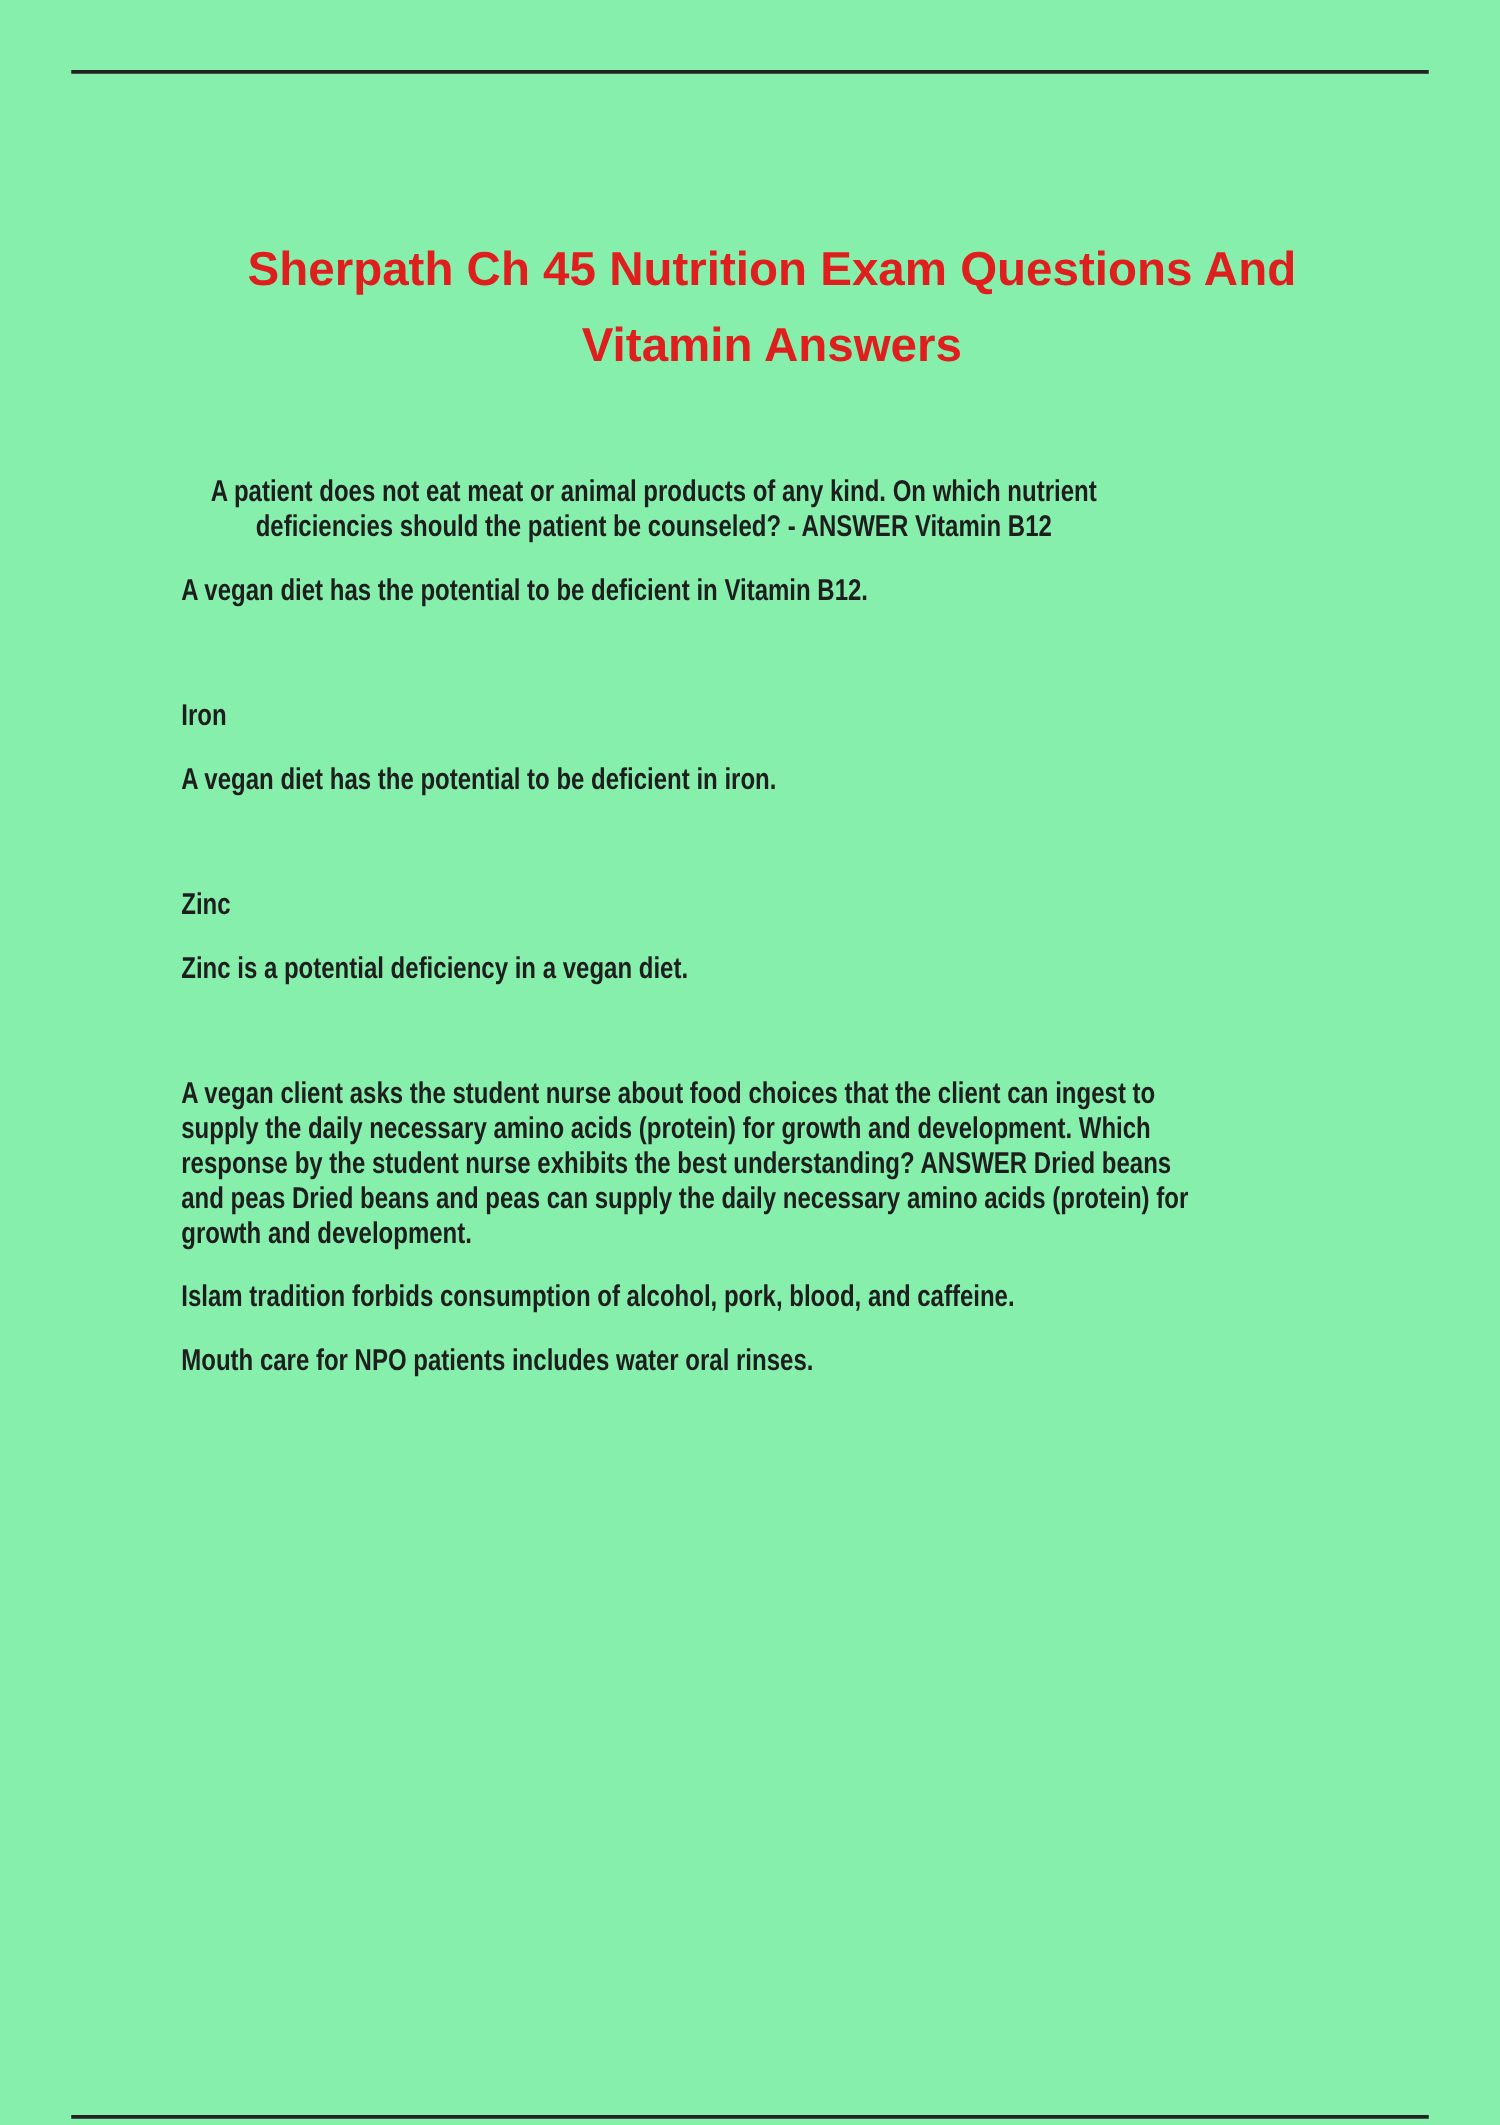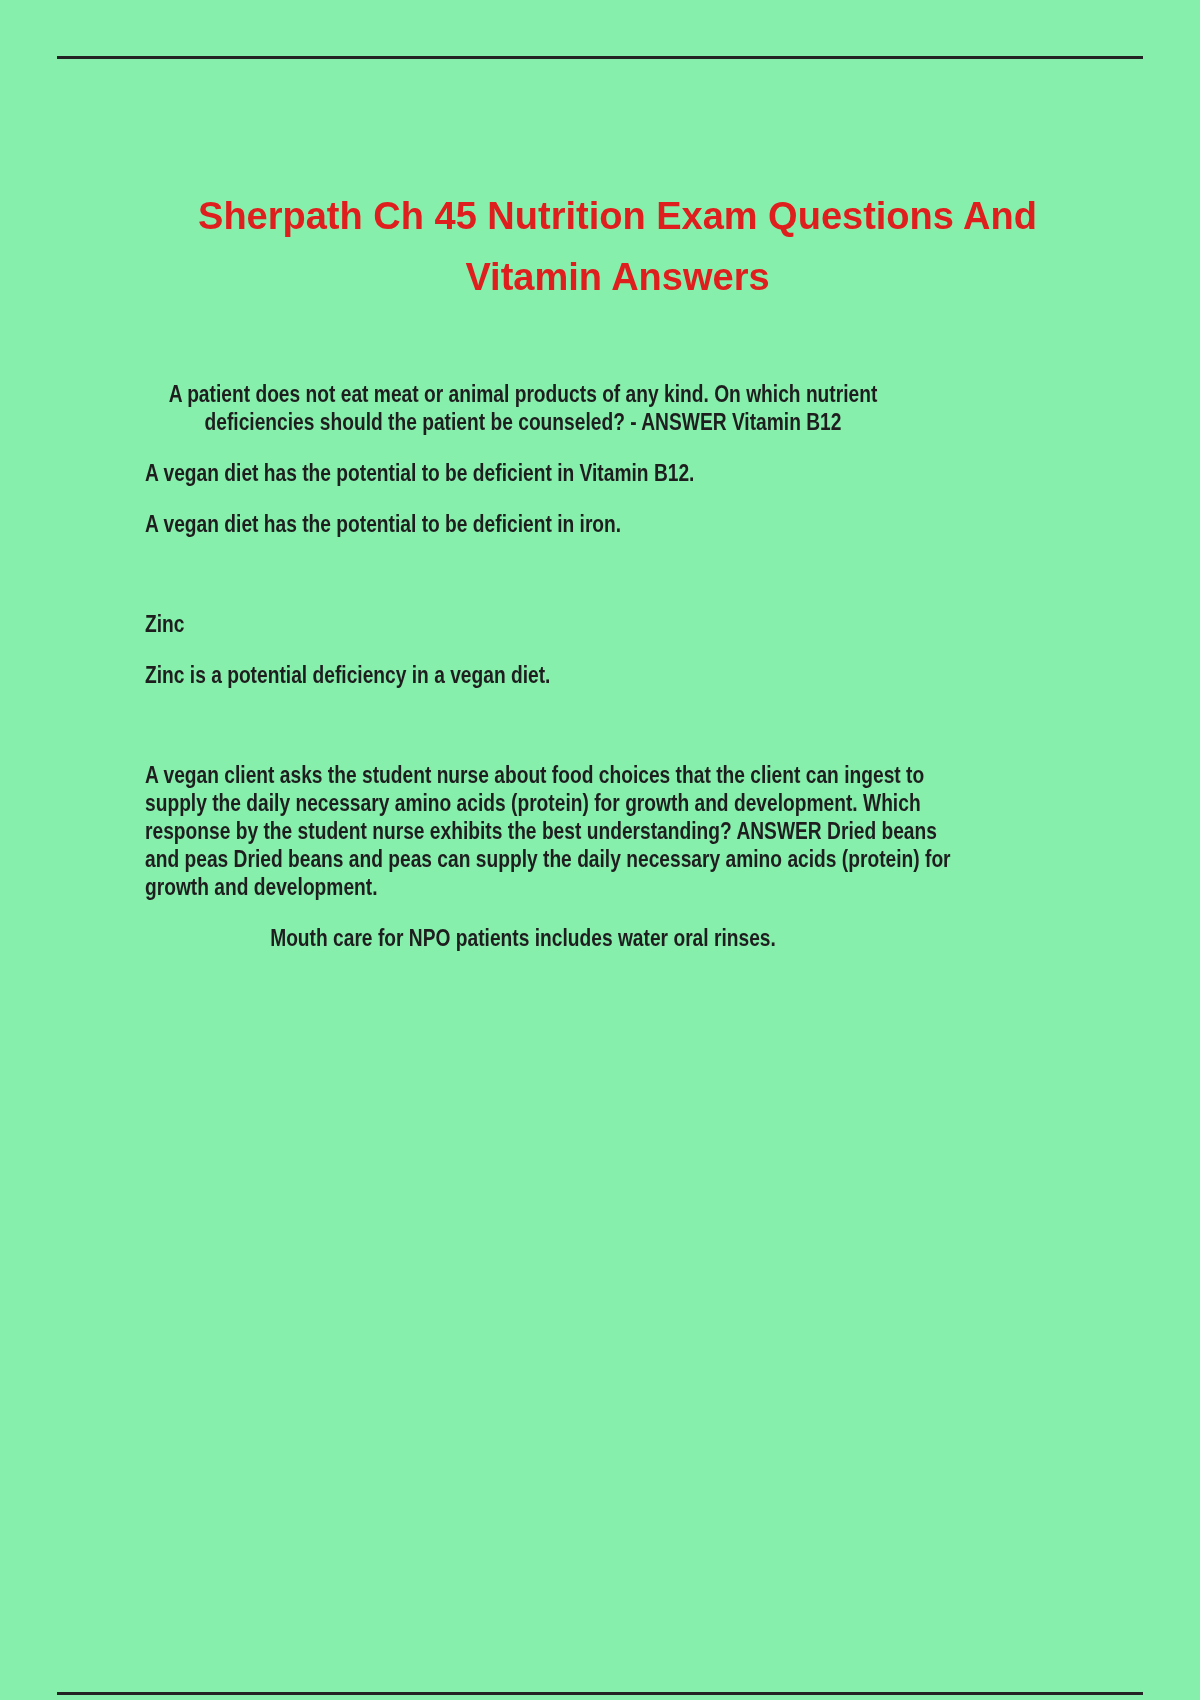--- a/index.html
+++ b/index.html
@@ -72,35 +72,41 @@
         <div class="title-line">Vitamin Answers</div>
       </div>
 
   <div class="qa-block gap-q" style="color: rgb(30, 30, 30); text-align: center;">
         <div class="text-line">A patient does not eat meat or animal products of any kind. On which nutrient</div>
         <div class="text-line">deficiencies should the patient be counseled? - ANSWER Vitamin B12</div>
       </div>
       <div class="qa-block gap-a" style="color: rgb(30, 30, 30);">
         <div class="text-line">A vegan diet has the potential to be deficient in Vitamin B12.</div>
       </div>
+      <div class="qa-block gap-q" style="color: rgb(30, 30, 30);">
+        <div class="text-line">Iron</div>
+      </div>
       <div class="qa-block gap-a" style="color: rgb(30, 30, 30);">
         <div class="text-line">A vegan diet has the potential to be deficient in iron.</div>
       </div>
       <div class="qa-block gap-q" style="color: rgb(30, 30, 30);">
         <div class="text-line">Zinc</div>
       </div>
       <div class="qa-block gap-a" style="color: rgb(30, 30, 30);">
         <div class="text-line">Zinc is a potential deficiency in a vegan diet.</div>
       </div>
       <div class="qa-block gap-q" style="color: rgb(30, 30, 30);">
         <div class="text-line">A vegan client asks the student nurse about food choices that the client can ingest to</div>
         <div class="text-line">supply the daily necessary amino acids (protein) for growth and development. Which</div>
         <div class="text-line">response by the student nurse exhibits the best understanding? ANSWER Dried beans</div>
         <div class="text-line">and peas Dried beans and peas can supply the daily necessary amino acids (protein) for</div>
         <div class="text-line">growth and development.</div>
       </div>
-      <div class="qa-block gap-a" style="color: rgb(30, 30, 30); text-align: center;">
+      <div class="qa-block gap-a" style="color: rgb(30, 30, 30);">
+        <div class="text-line">Islam tradition forbids consumption of alcohol, pork, blood, and caffeine.</div>
+      </div>
+      <div class="qa-block gap-a" style="color: rgb(30, 30, 30);">
         <div class="text-line">Mouth care for NPO patients includes water oral rinses.</div>
       </div>
     </div>
 
   <div id="rule-bottom" class="rule" style="background: rgb(35, 35, 35);"></div>
 </div>
 
 </body></html>

